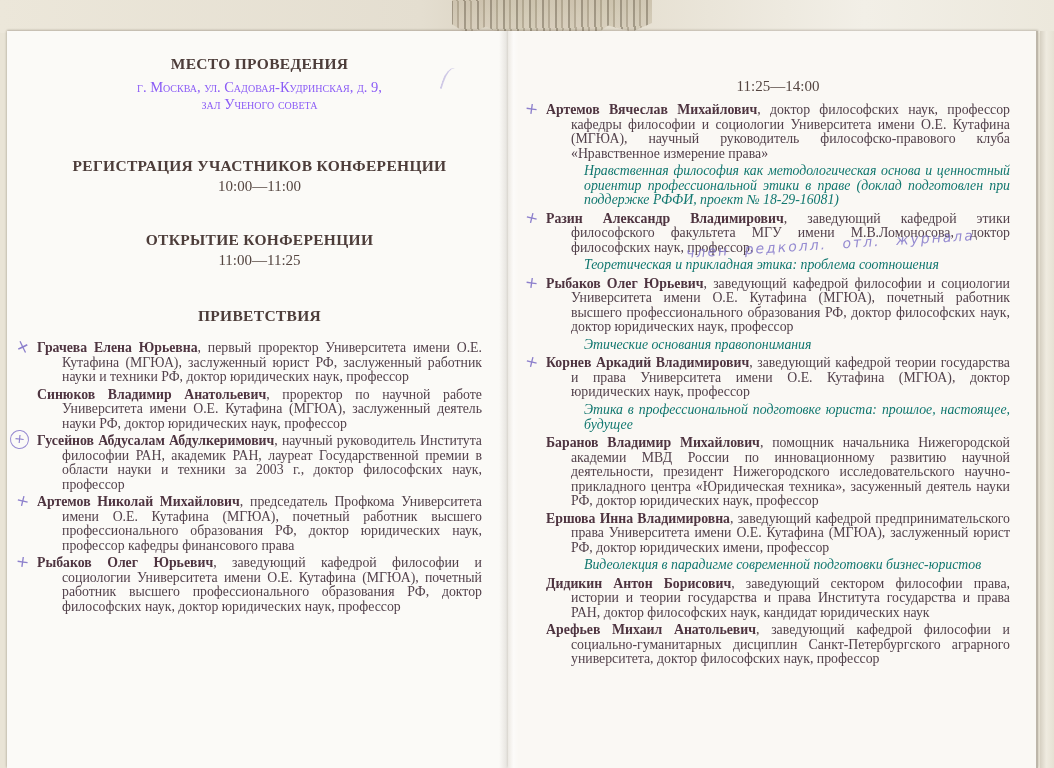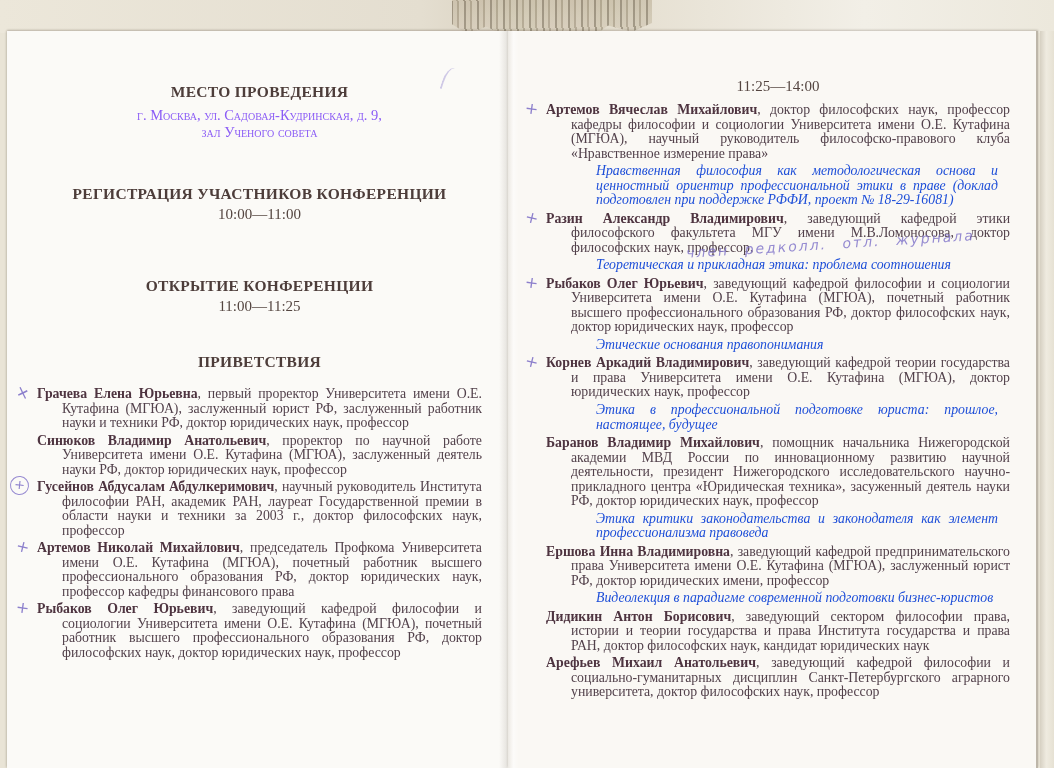--- a/index.html
+++ b/index.html
@@ -34,40 +34,40 @@
     border-right:2px solid #bdb6a9;
   }
   .gutter{
     position:absolute;left:499px;top:31px;bottom:0;width:20px;pointer-events:none;
     background:linear-gradient(90deg,rgba(0,0,0,0),rgba(100,88,72,.13) 38%,rgba(100,88,72,.05) 55%,rgba(255,255,255,.45) 72%,rgba(0,0,0,0));
   }
   .right-strip{
     position:absolute;right:0;top:31px;bottom:0;width:14px;
     background:linear-gradient(90deg,#d6d0c2,#efebe0 45%,#e6e1d3);
   }
-  .lp-inner{padding:52px 26px 0 30px;}
+  .lp-inner{padding:24px 26px 0 30px;}
   .rp-inner{padding:44px 26px 0 38px;position:relative;}
   .h-bold{font-weight:bold;text-align:center;font-size:15.5px;line-height:18px;letter-spacing:.3px;color:#4d3d3a;}
   .addr{text-align:center;font-variant:small-caps;font-size:14.5px;line-height:17px;color:#8b5cf6;}
   .addr.first{margin-top:6px;}
   .time{text-align:center;font-size:15px;line-height:17px;margin-top:3px;color:#544540;}
   .sec-reg{margin-top:44px;}
-  .sec-open{margin-top:54px;}
+  .sec-open{margin-top:36px;}
   .greet-title{margin-top:38px;}
   .entries{margin-top:16px;}
   .entry{
     position:relative;text-align:justify;margin:0 0 3px 0;
     font-size:13.8px;line-height:14.5px;
     padding-left:25px;text-indent:-25px;color:#52414b;
   }
   .entry b{color:#4e3440;}
   .talks{margin-top:8px;}
   .talk-title{
-    font-style:italic;text-align:justify;margin:1px 12px 4px;
-    font-size:13.8px;line-height:14.6px;padding-left:38px;color:#1d4ed8;
+    font-style:italic;text-align:justify;margin:1px 0 4px;
+    font-size:13.8px;line-height:14.6px;padding-left:38px;color:#0f766e;
   }
   .mark{
     position:absolute;left:-21px;top:-2px;text-indent:0;
     font-family:"DejaVu Sans",sans-serif;font-size:16px;line-height:16px;
     color:#8173c8;transform:rotate(8deg);opacity:.9;
   }
   .mark.slash{transform:rotate(-26deg) scaleY(1.25);}
   .mark.t2{transform:rotate(14deg);}
   .mark.circled{
     border:1px solid #8e80ce;border-radius:50%;
@@ -156,21 +156,20 @@
 
       <p class="entry">
         <span class="mark t2">+</span>
         <b>Корнев Аркадий Владимирович</b><span>, заведующий кафедрой теории государства и права Университета имени О.Е. Кутафина (МГЮА), доктор юридических наук, профессор</span>
       </p>
       <p class="talk-title">Этика в профессиональной подготовке юриста: прошлое, настоящее, будущее</p>
 
       <p class="entry">
         <b>Баранов Владимир Михайлович</b><span>, помощник начальника Нижегородской академии МВД России по инновационному развитию научной деятельности, президент Нижегородского исследовательского научно-прикладного центра «Юридическая техника», засуженный деятель науки РФ, доктор юридических наук, профессор</span>
       </p>
-      <p class="talk-title">Этика критики законодательства и законодателя как элемент профессионализма правоведа</p>
 
       <p class="entry">
         <b>Ершова Инна Владимировна</b><span>, заведующий кафедрой предпринимательского права Университета имени О.Е. Кутафина (МГЮА), заслуженный юрист РФ, доктор юридических имени, профессор</span>
       </p>
       <p class="talk-title">Видеолекция в парадигме современной подготовки бизнес-юристов</p>
 
       <p class="entry">
         <b>Дидикин Антон Борисович</b><span>, заведующий сектором философии права, истории и теории государства и права Института государства и права РАН, доктор философских наук, кандидат юридических наук</span>
       </p>
 

